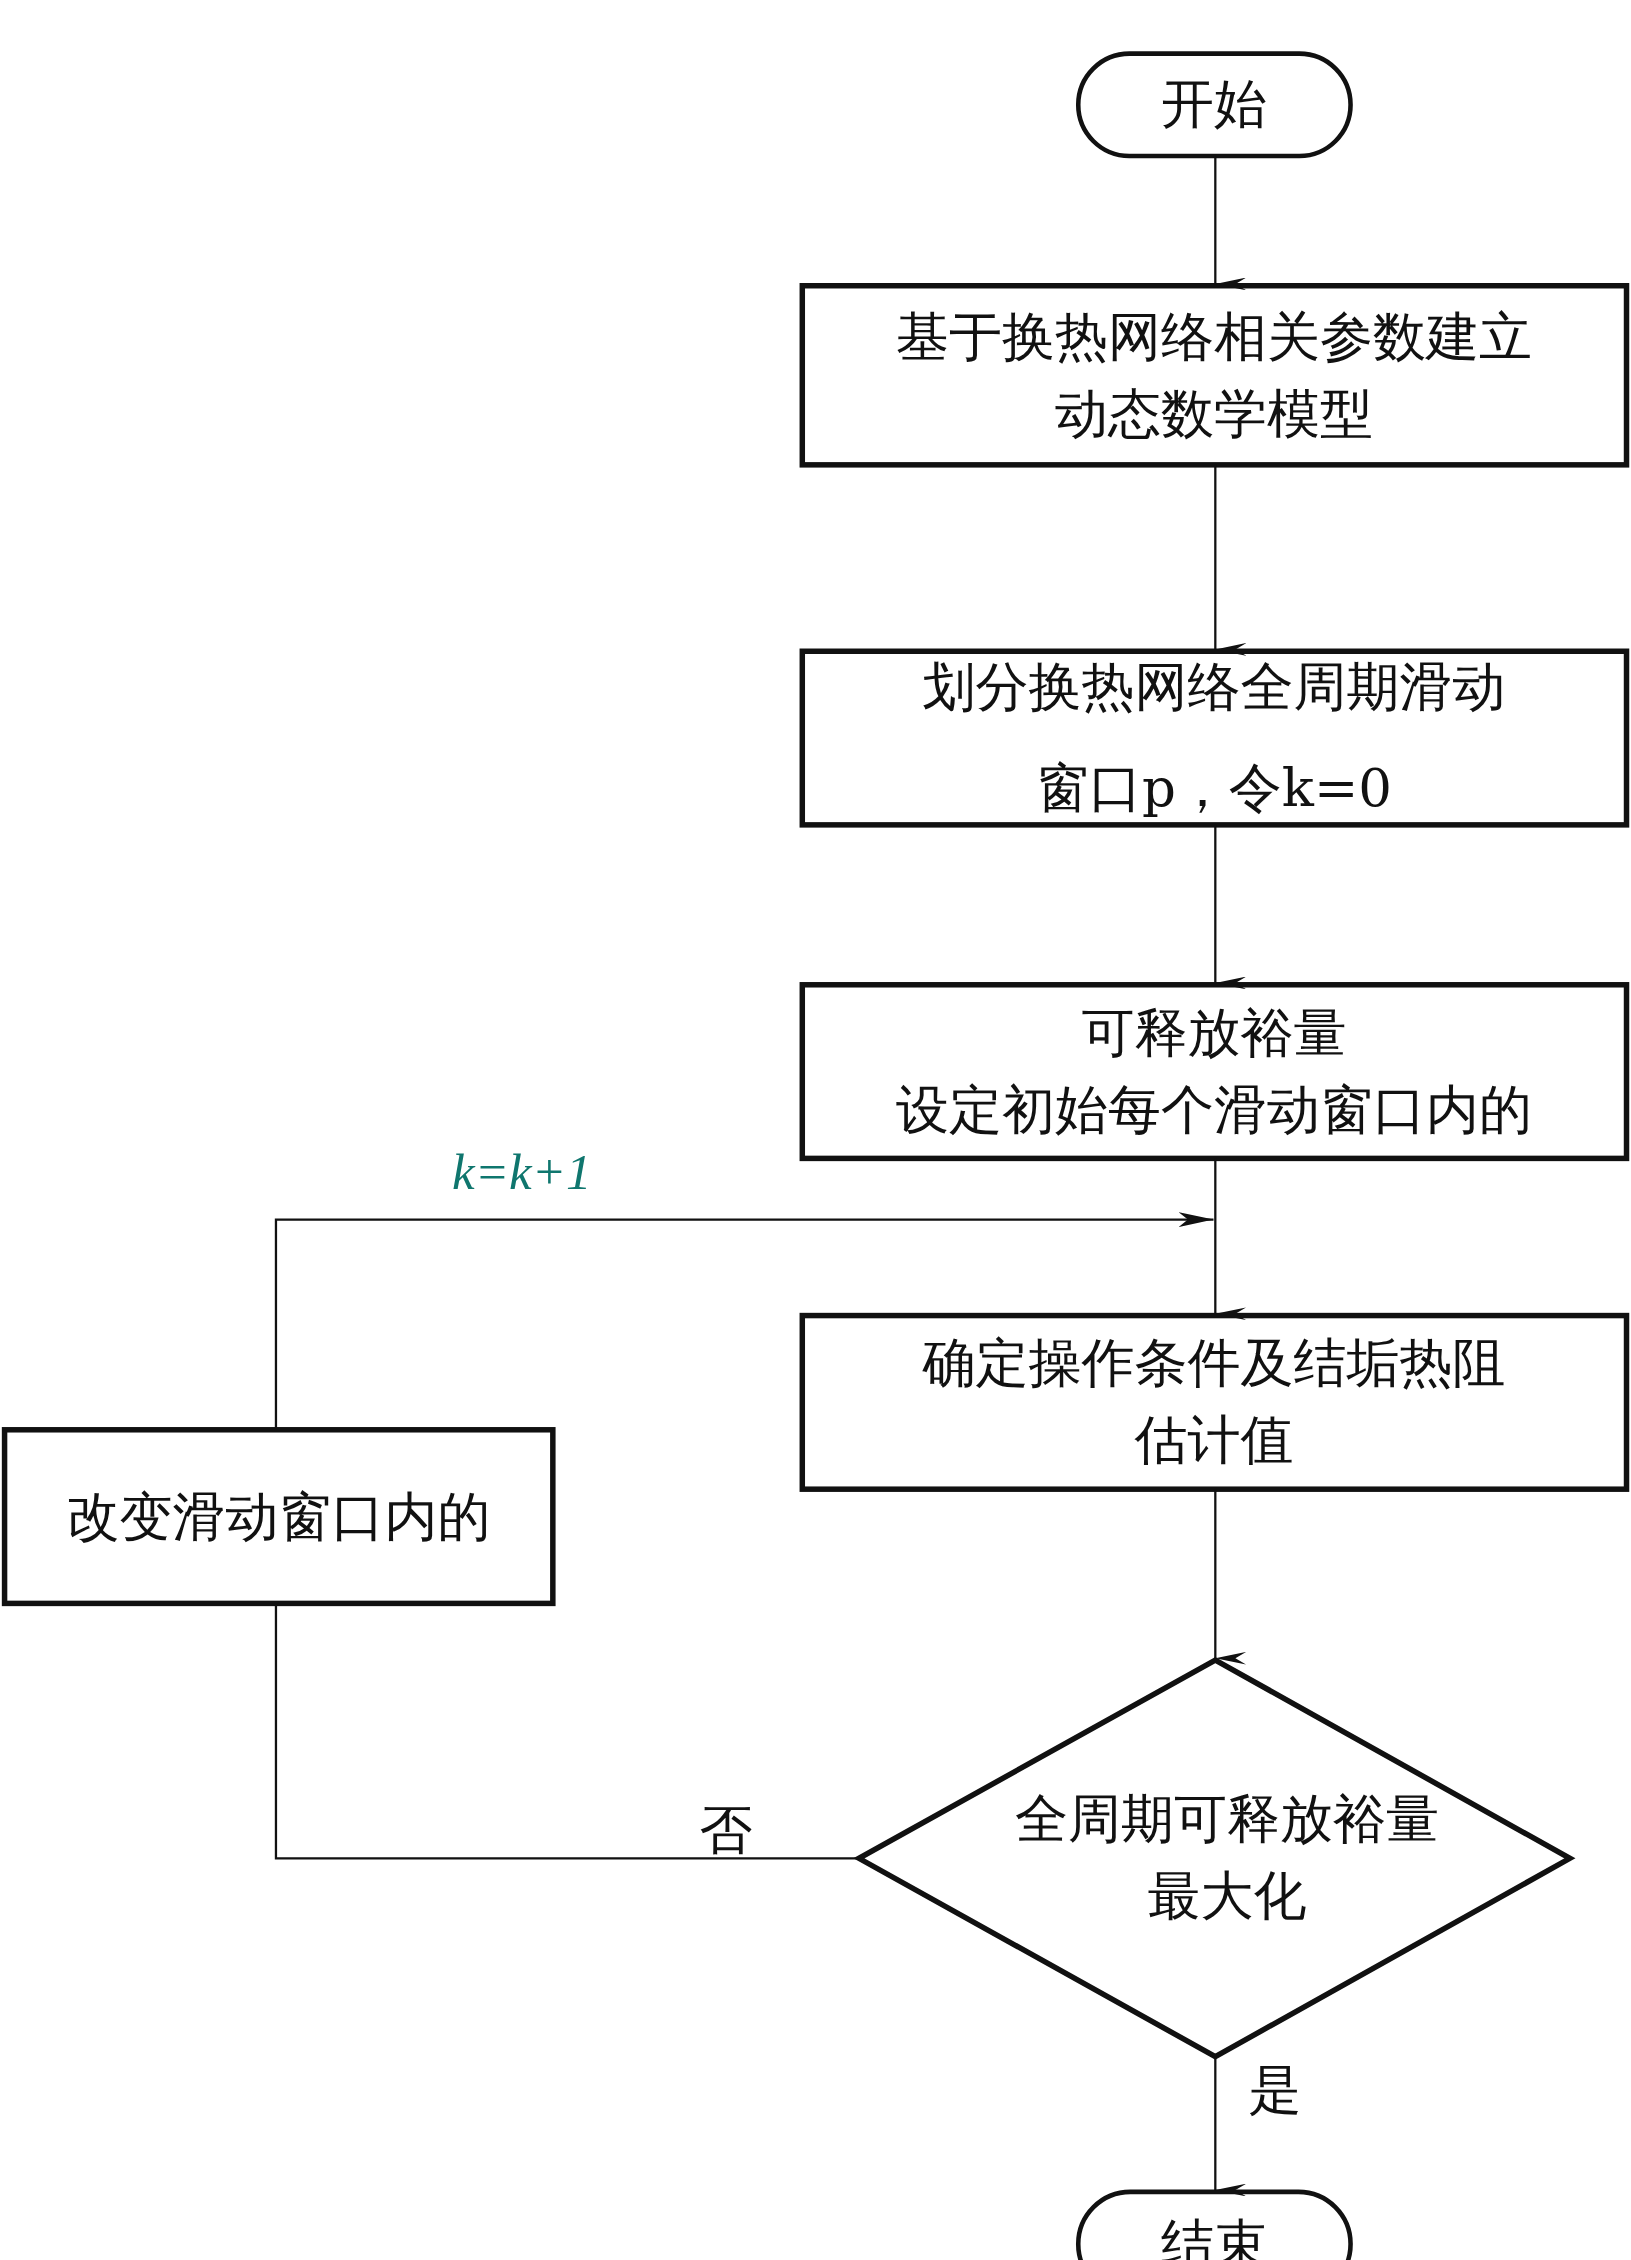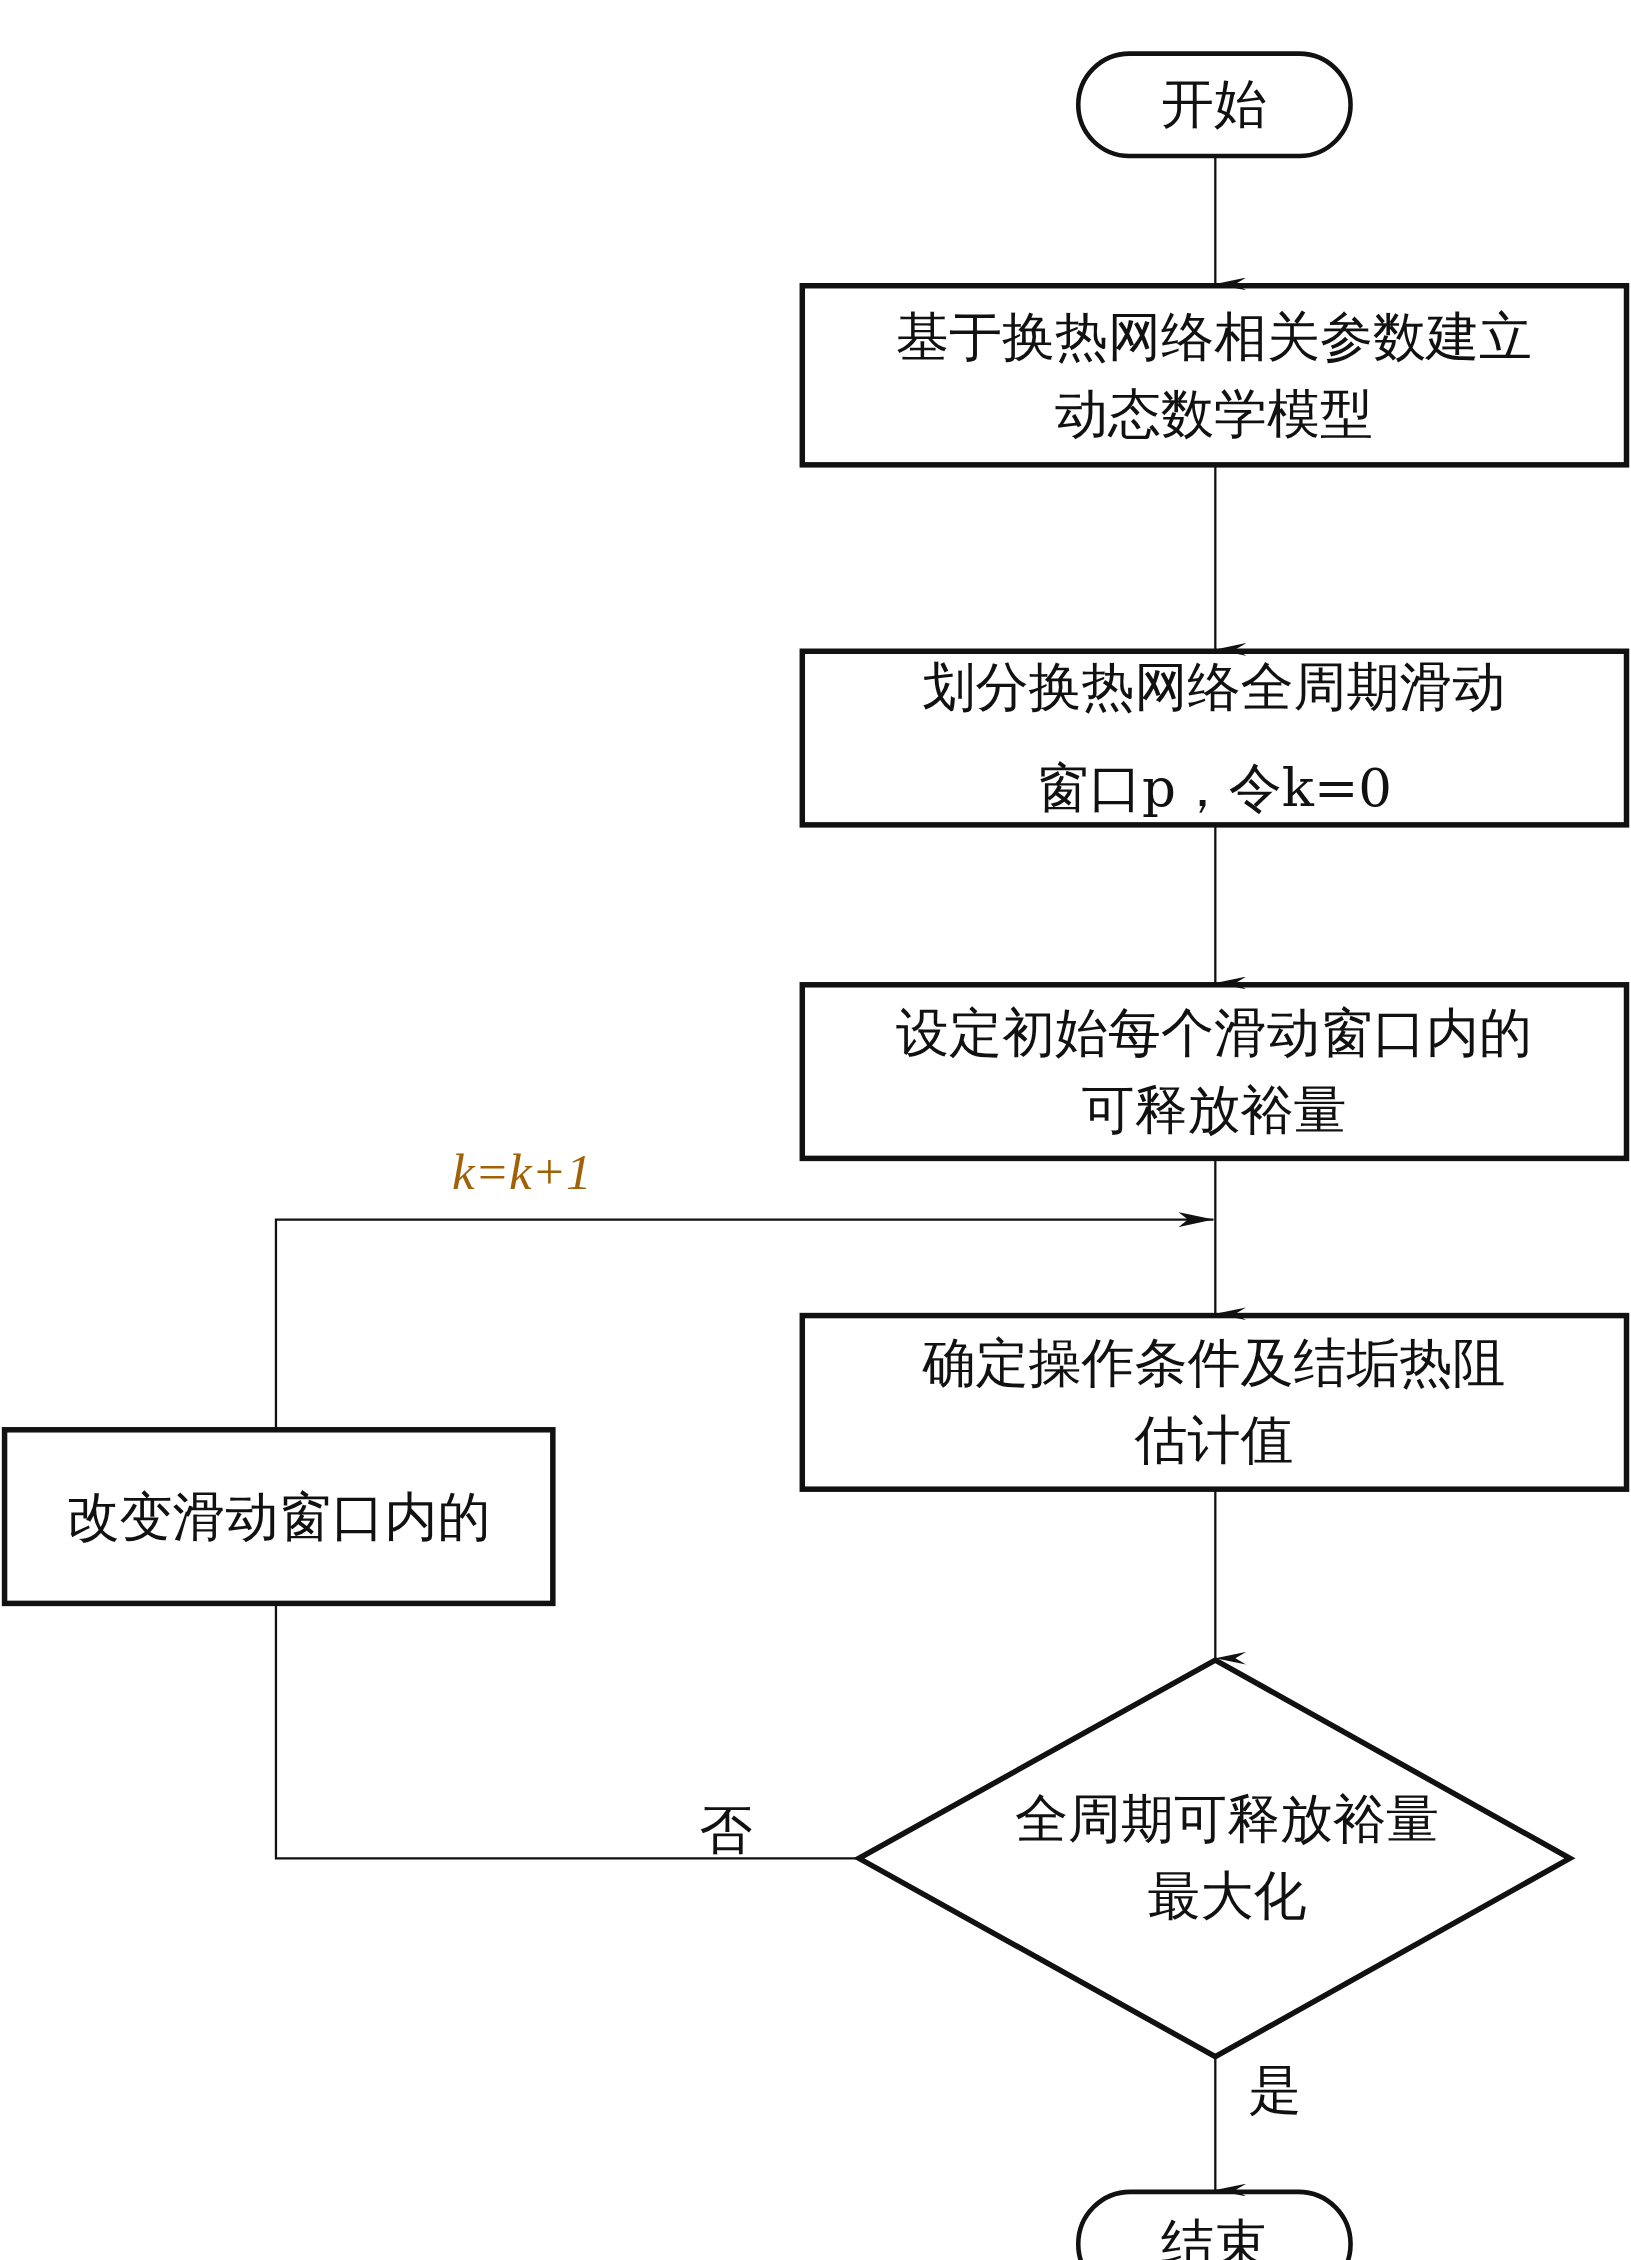--- a/index.html
+++ b/index.html
@@ -1,20 +1,20 @@
 <!DOCTYPE html>
 <html style="font-size:14.6px"><head>
 <meta charset="utf-8">
 <style>
   html, body { margin:0; padding:0; background:#ffffff; }
   #canvas { position:relative; width:1632px; height:2261px; background:#ffffff; overflow:hidden;margin-top:48px; }
   svg { position:absolute; left:0; top:0; }
   .node-text { position:absolute; display:flex; flex-direction:column; align-items:center; justify-content:center; text-align:center;
     font-family:"DejaVu Serif", serif; color:#111; font-size:53px; line-height:1.45; }
-  .lbl { position:absolute; font-family:"Liberation Serif", serif; color:#a16207; font-size:51px; }
+  .lbl { position:absolute; font-family:"Liberation Serif", serif; color:#0f766e; font-size:51px; }
 </style>
 </head>
 <body>
 
 <div id="canvas">
   <svg width="1632" height="2261" viewBox="0 0 1786 2474">
     <defs>
       <marker id="arr" markerWidth="14" markerHeight="36" refX="7" refY="34" orient="auto" markerUnits="userSpaceOnUse">
         <path d="M0,0 L7,34 L14,0 L7,12 Z" fill="#111"></path>
       </marker>
@@ -52,22 +52,22 @@
   </div>
   <div class="node-text" style="left:802px;top:238px;width:824px;height:179px;">
     <span>基于换热网络相关参数建立</span>
     <span>动态数学模型</span>
   </div>
   <div class="node-text" style="left:802px;top:603px;width:824px;height:174px;gap:24px;">
     <span>划分换热网络全周期滑动</span>
     <span>窗口p，令k=0</span>
   </div>
   <div class="node-text" style="left:802px;top:937px;width:824px;height:174px;">
+    <span>可释放裕量</span>
     <span>设定初始每个滑动窗口内的</span>
-    <span>可释放裕量</span>
   </div>
   <div class="node-text" style="left:802px;top:1267px;width:824px;height:174px;">
     <span>确定操作条件及结垢热阻</span>
     <span>估计值</span>
   </div>
   <div class="node-text" style="left:4.6px;top:1382px;width:548px;height:174px;">
     <span>改变滑动窗口内的</span>
   </div>
   <div class="node-text" style="left:962px;top:1718px;width:530px;height:183px;align-items:center;">
     <span>全周期可释放裕量</span>

